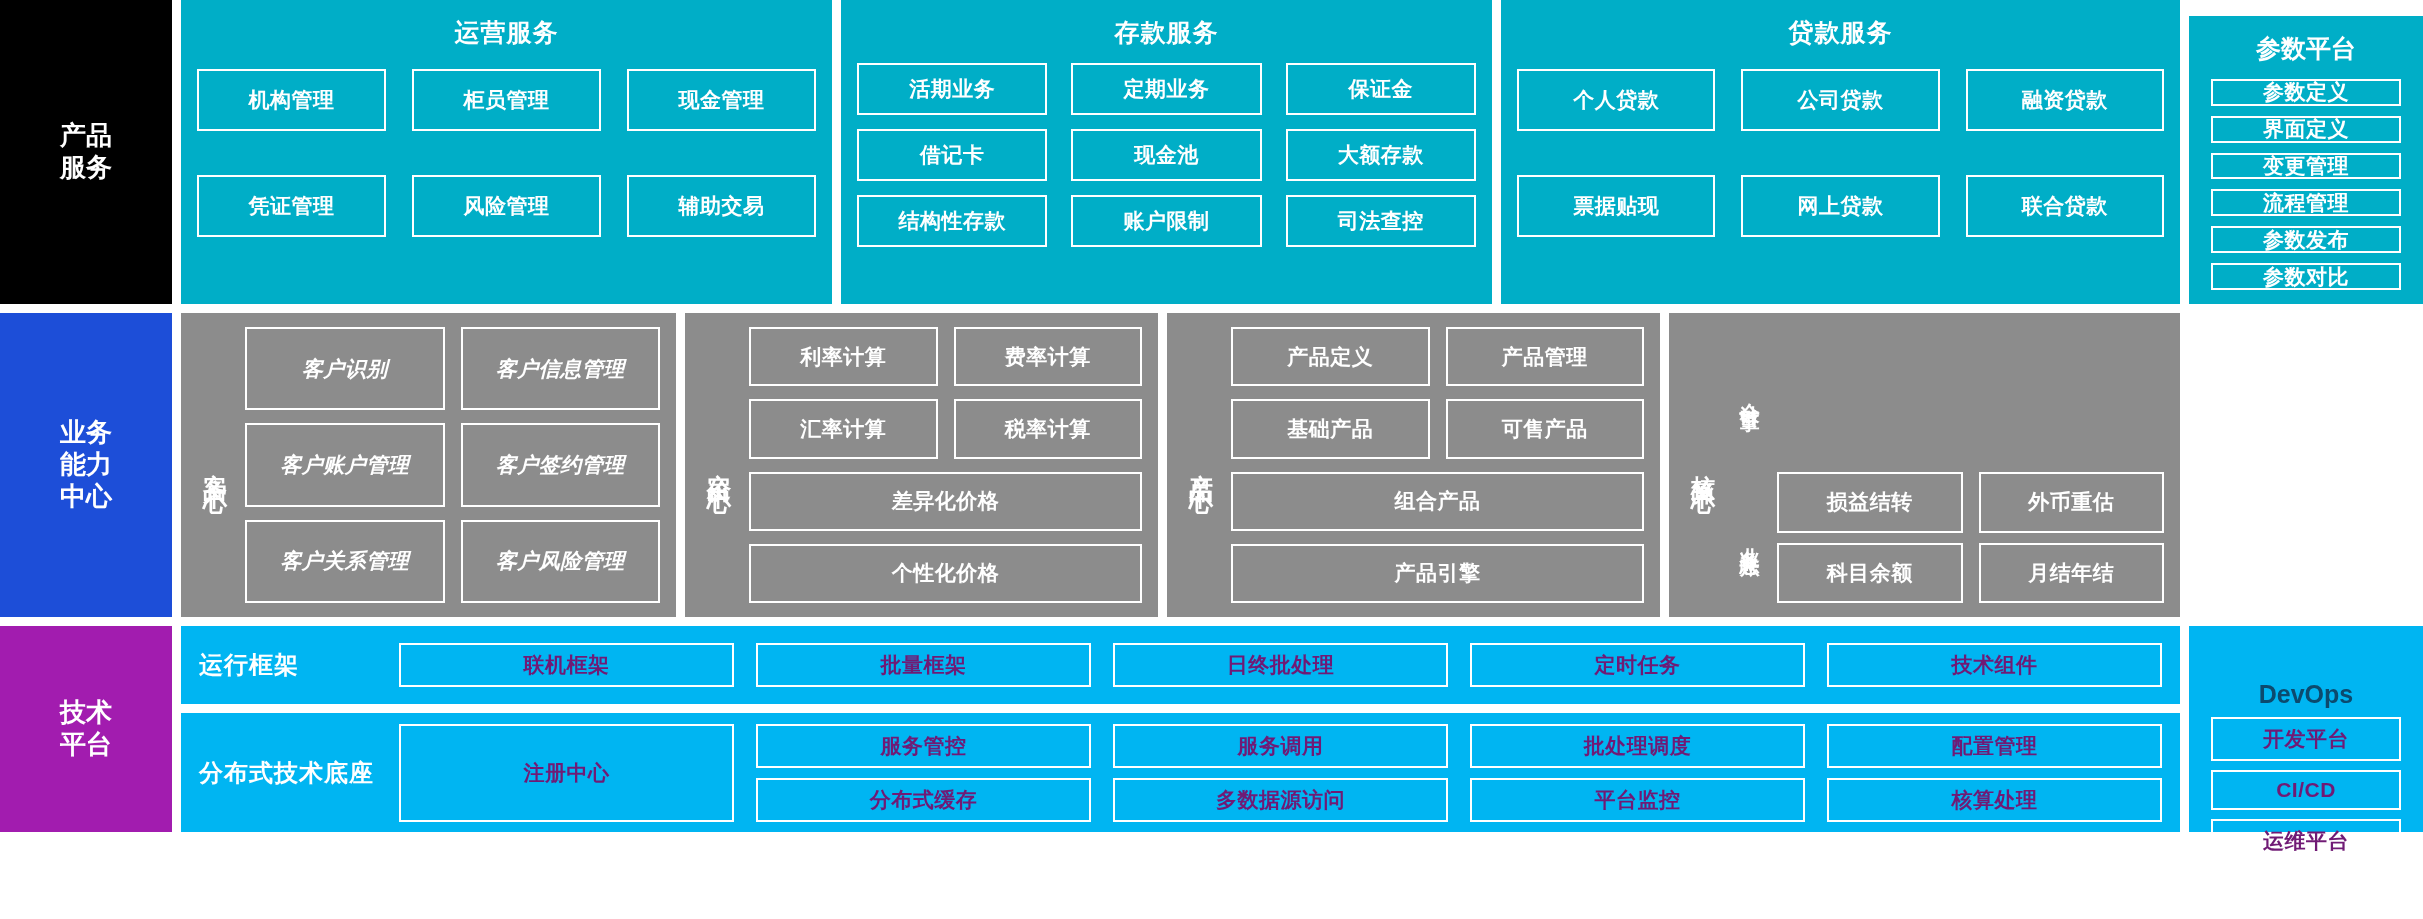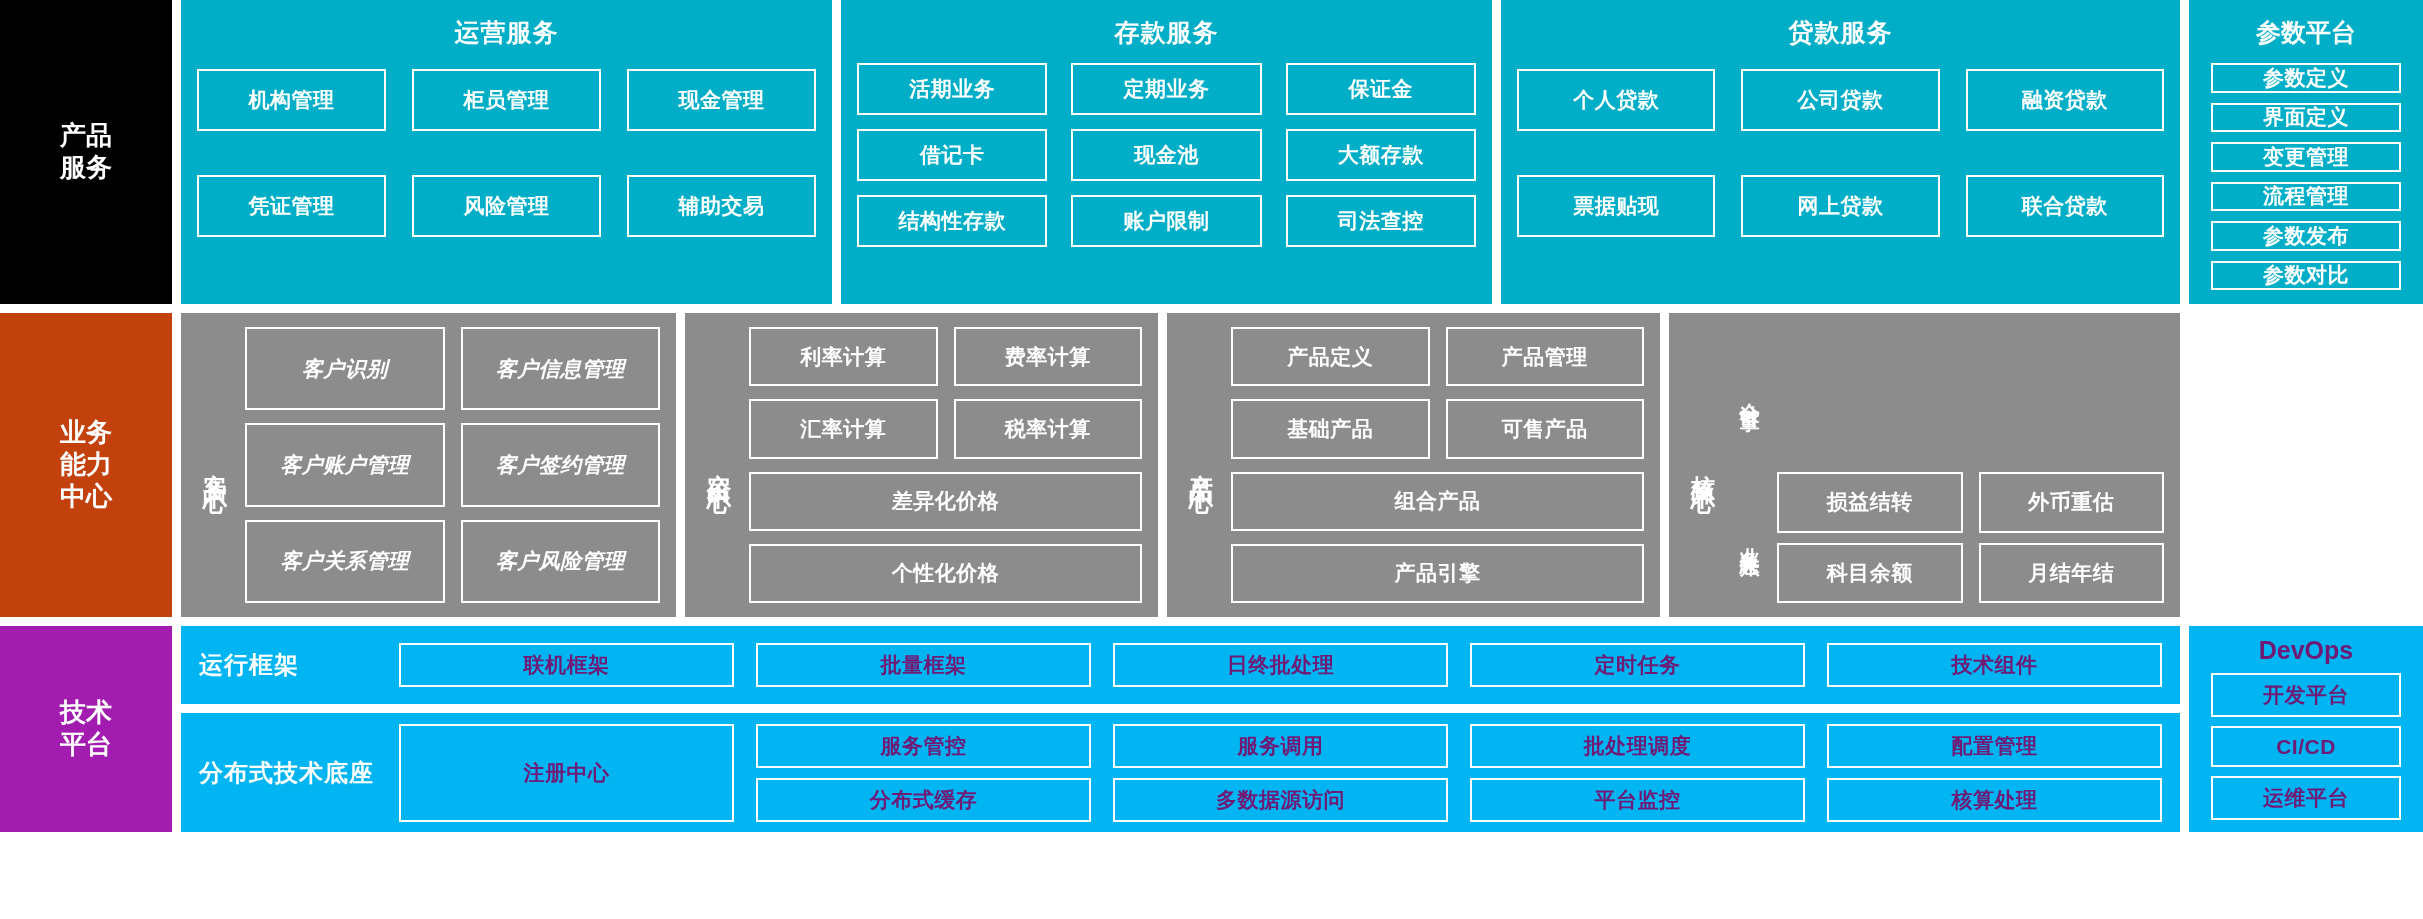--- a/index.html
+++ b/index.html
@@ -41,21 +41,21 @@
     justify-content: center;
     color: #ffffff;
     font-weight: bold;
     font-size: 26px;
     line-height: 1.22;
     text-align: center;
     white-space: pre-line;
   }
 
   .teal  { background: #000000; }
-  .gray  { background: #c2410c; }
+  .gray  { background: #1d4ed8; }
   .blue  { background: #a21caf; }
 
   
   .row1-main {
     flex: 1 1 auto;
     display: flex;
     gap: 9px;
     min-width: 0;
   }
 
@@ -112,20 +112,21 @@
   .g-loan .svc-grid { gap: 44px 26px; padding-top: 6px; }
 
   
   .rail {
     width: 234px;
     flex: 0 0 234px;
     background: #00AEC7;
     display: flex;
     flex-direction: column;
     padding: 10px 22px 14px 22px;
+    margin-top: 16px;
   }
   .rail-title {
     color: #ffffff;
     font-size: 25px;
     font-weight: bold;
     text-align: center;
     padding: 6px 0 14px 0;
   }
   .rail-list {
     flex: 1 1 auto;
@@ -296,25 +297,26 @@
   
   .devops {
     width: 234px;
     flex: 0 0 234px;
     background: #00B5F2;
     display: flex;
     flex-direction: column;
     padding: 6px 22px 12px 22px;
   }
   .devops-title {
-    color: #701a75;
+    color: #0c4a6e;
     font-size: 25px;
     font-weight: bold;
     text-align: center;
     padding: 4px 0 8px 0;
+    margin-top: 44px;
   }
   .devops-list {
     flex: 1 1 auto;
     display: flex;
     flex-direction: column;
     gap: 9px;
   }
   .devops-list .tcell { flex: 1 1 0; }
 </style>
 </head>

